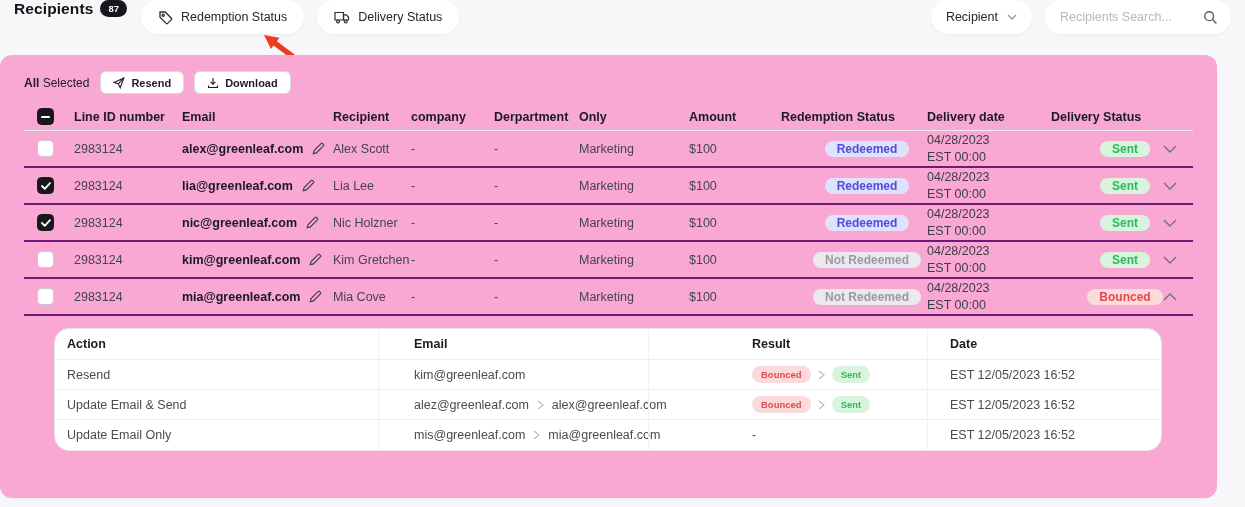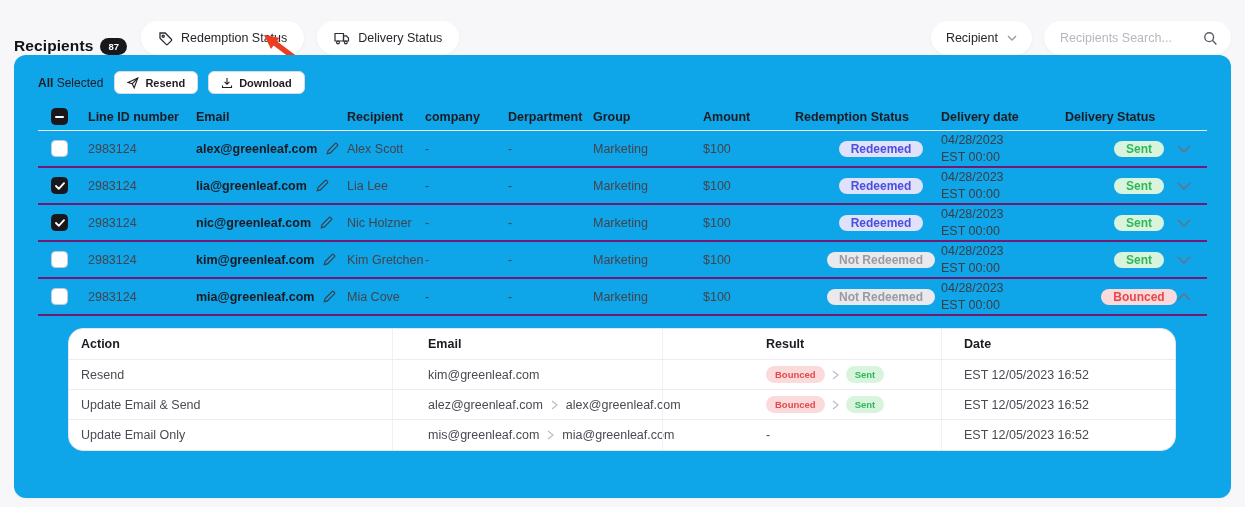--- a/index.html
+++ b/index.html
@@ -5,21 +5,21 @@
   * { margin:0; padding:0; box-sizing:border-box; }
   html,body { width:1245px; height:507px; }
   body {
     font-family:"Liberation Sans", sans-serif;
     background:#f7f7f9;
     position:relative;
     overflow:hidden;
     color:#2b2b31;
   }
   
-  .topbar { height:55px; display:flex; align-items:flex-end; padding:0 14px; position:relative; }
+  .topbar { height:55px; display:flex; align-items:flex-start; padding:0 14px; position:relative; }
   .page-title { font-size:15.5px; font-weight:700; color:#121217; letter-spacing:.1px; }
   .count-badge {
     background:var(--count-badge-bg,#17171c); color:var(--count-badge-text,#fff);
     font-size:9.5px; font-weight:700; border-radius:999px; padding:3px 8px; margin-left:7px;
   }
   .pill-btn {
     display:inline-flex; align-items:center; gap:8px; height:34px; padding:0 17px;
     background:#fff; border:none; border-radius:17px; font-family:inherit;
     font-size:12.5px; color:#26262c; cursor:pointer;
     box-shadow:0 1px 3px rgba(25,25,50,.05);
@@ -35,22 +35,22 @@
     border-radius:17px; padding:0 13px 0 16px; box-shadow:0 1px 3px rgba(25,25,50,.05);
   }
   .search-pill input {
     border:none; outline:none; flex:1; min-width:0; font-family:inherit; font-size:12.5px; color:#3c3c44;
     background:transparent;
   }
   .search-pill input::placeholder { color:#b7b7c0; }
   .annot-arrow { position:absolute; left:258px; top:31px; pointer-events:none; }
   
   .card {
-    position:absolute; left:14px; top:55px; width:1217px; height:443px;
-    background:#0ea5e9; border-radius:12px; box-shadow:0 1px 2px rgba(20,20,40,.04);
+    position:absolute; left:0; top:55px; width:1217px; height:443px;
+    background:#f9a8d4; border-radius:12px; box-shadow:0 1px 2px rgba(20,20,40,.04);
     padding:16px 24px 0 24px;
   }
   
   .toolbar { display:flex; align-items:center; height:23px; }
   .sel-label { font-size:12px; color:#1c1c22; margin-right:11px; }
   .sel-label b { font-weight:700; }
   .tool-btn {
     display:inline-flex; align-items:center; gap:6px; height:23px; padding:0 12px;
     background:#fff; border:1px solid #d9d9e1; border-radius:6px; font-family:inherit;
     font-size:11px; font-weight:700; color:#1d1d23; cursor:pointer; margin-right:10px;
@@ -183,21 +183,21 @@
   <div>
     <div class="grid-row thead">
       <div class="col-check">
           <span class="checkbox indeterminate"></span>
         </div>
       <div class="cell">Line ID number</div>
       <div class="cell">Email</div>
       <div class="cell">Recipient</div>
       <div class="cell">company</div>
       <div class="cell">Derpartment</div>
-      <div class="cell">Group</div>
+      <div class="cell">Only</div>
       <div class="cell">Amount</div>
       <div class="cell">Redemption Status</div>
       <div class="cell">Delivery date</div>
       <div class="cell">Delivery Status</div>
       <div class="col-chev"></div>
     </div>
     <div>
   <div class="grid-row trow">
     <div class="col-check">
             <span class="checkbox">

